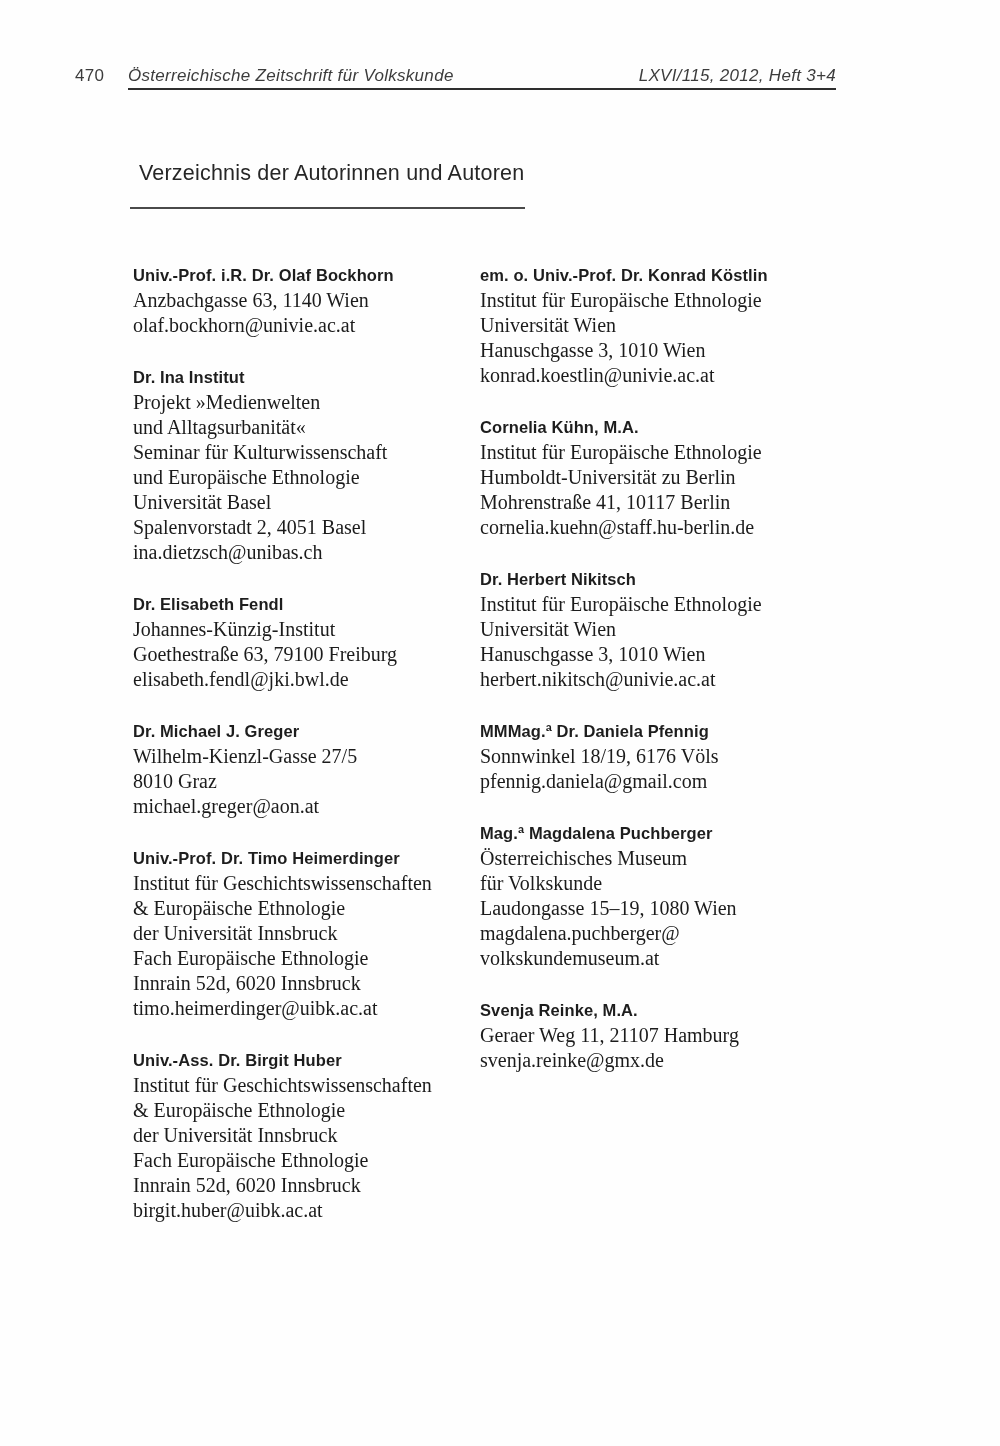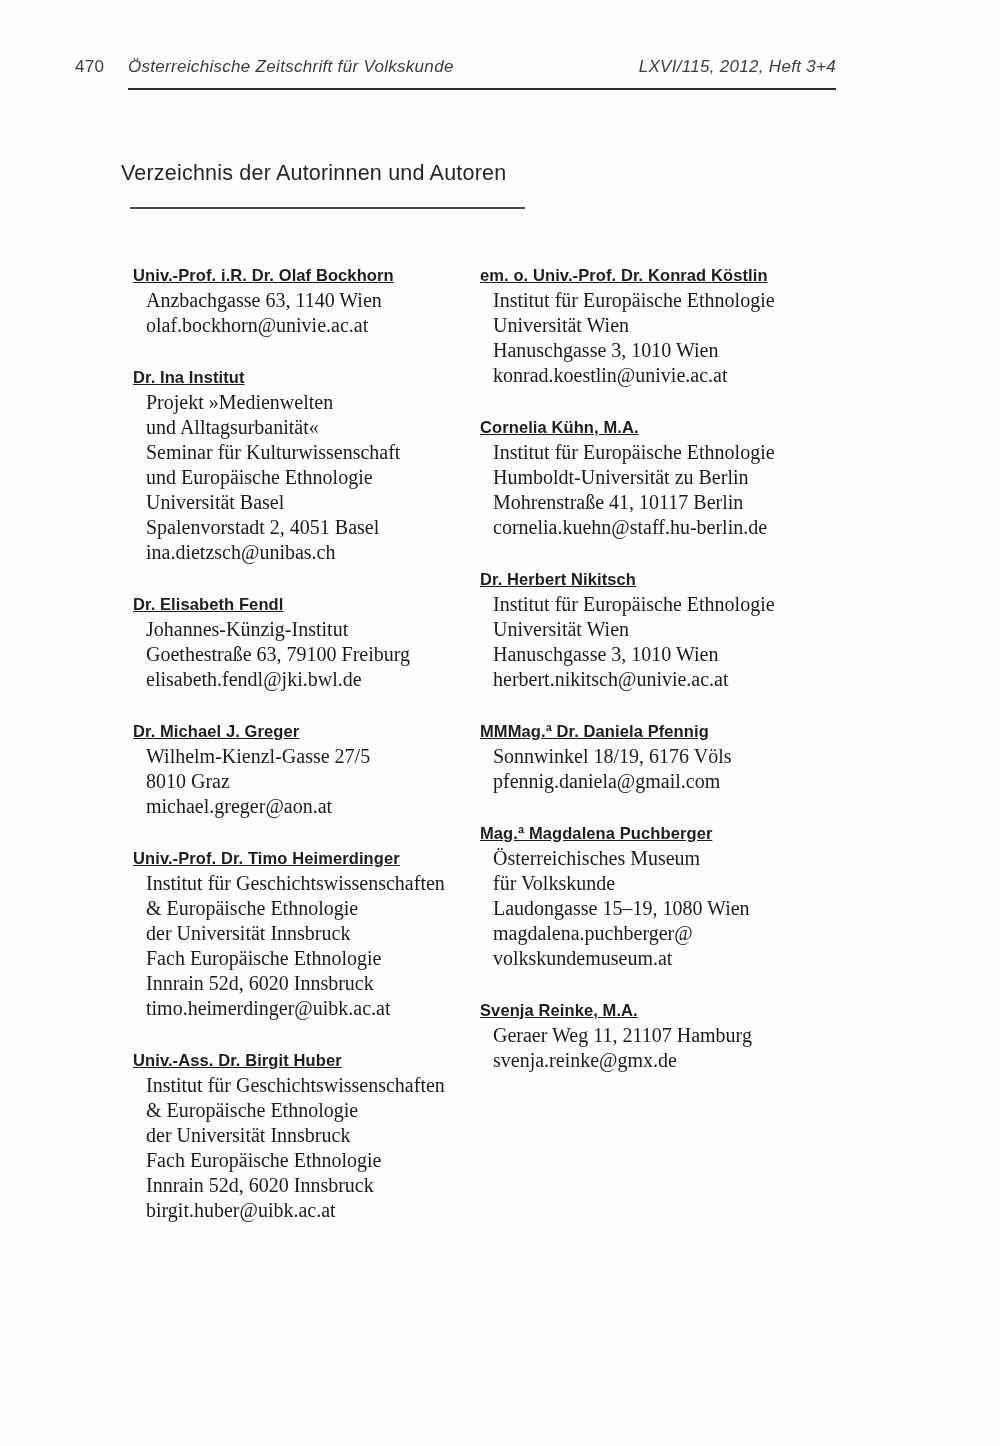--- a/index.html
+++ b/index.html
@@ -10,21 +10,21 @@
     position: relative;
     font-family: "Liberation Sans", sans-serif;
     color: #1e1e1e;
     overflow: hidden;
   }
   .page { position: absolute; inset: 0; background: #fefefe; }
 
   
   .running-head {
     position: absolute;
-    top: 57px; left: 0; right: 0;
+    top: 66px; left: 0; right: 0;
     height: 22px;
     padding-left: 26px;
   }
   .page-number {
     position: absolute;
     left: 75px; top: 0;
     font-size: 17px;
     letter-spacing: 0.3px;
     color: #3c3c3c;
   }
@@ -47,21 +47,21 @@
   .head-rule {
     position: absolute;
     left: 128px; top: 88px;
     width: 708px; height: 2px;
     background: #2e2e2e;
   }
 
   
   .section-title {
     position: absolute;
-    left: 121px; top: 161px;
+    left: 139px; top: 161px;
     font-size: 21.5px;
     font-weight: 500;
     letter-spacing: 0.2px;
     color: #262626;
   }
   .title-rule {
     position: absolute;
     left: 130px; top: 207px;
     width: 395px; height: 1.5px;
     background: #4a4a4a;
@@ -75,29 +75,27 @@
 
   .author-block { margin-bottom: 27px; }
   .author-name {
     font-family: "Liberation Sans", sans-serif;
     font-size: 16.5px;
     font-weight: 600;
     line-height: 25px;
     letter-spacing: 0.1px;
     color: #1d1d1d;
     white-space: nowrap;
-    text-decoration: underline;
   }
   .author-line {
     font-family: "Liberation Serif", serif;
     font-size: 20px;
     line-height: 25px;
     color: #1b1b1b;
     white-space: nowrap;
-    margin-left: 13px;
   }
 </style>
 </head>
 <body>
 
 <div class="page">
 
   <div class="running-head">
     <span class="page-number">470</span>
     <span class="journal-title">Österreichische Zeitschrift für Volkskunde</span>

